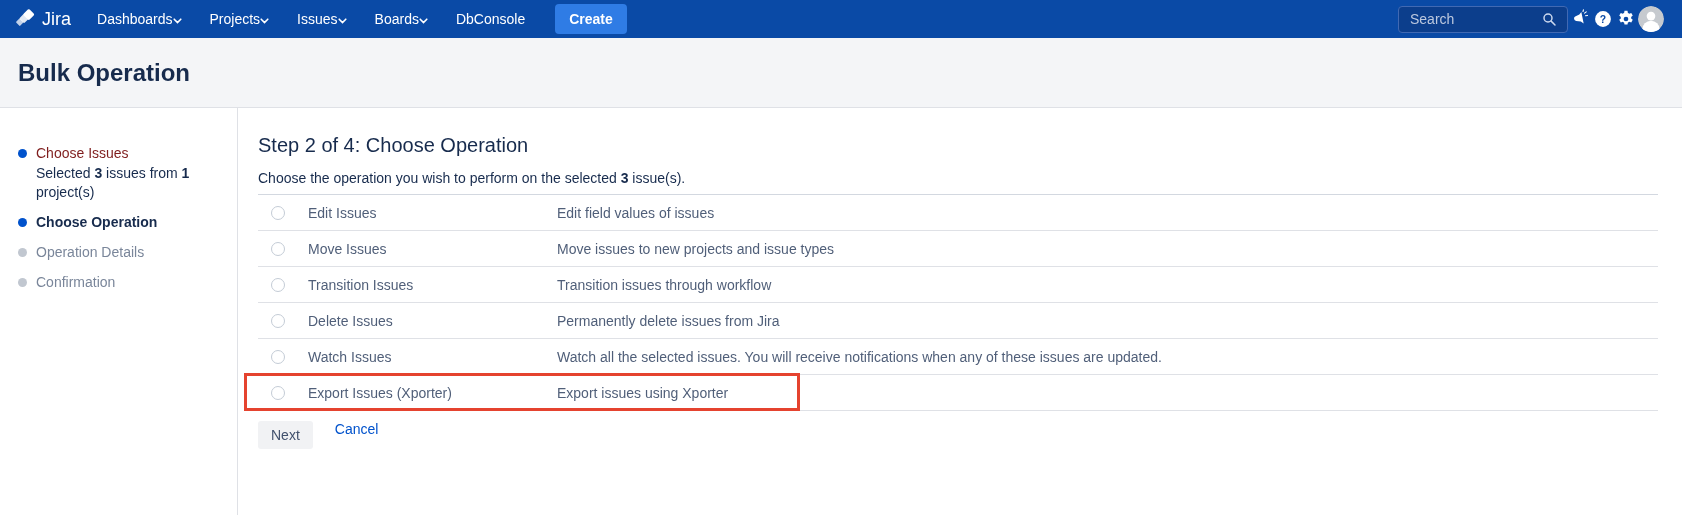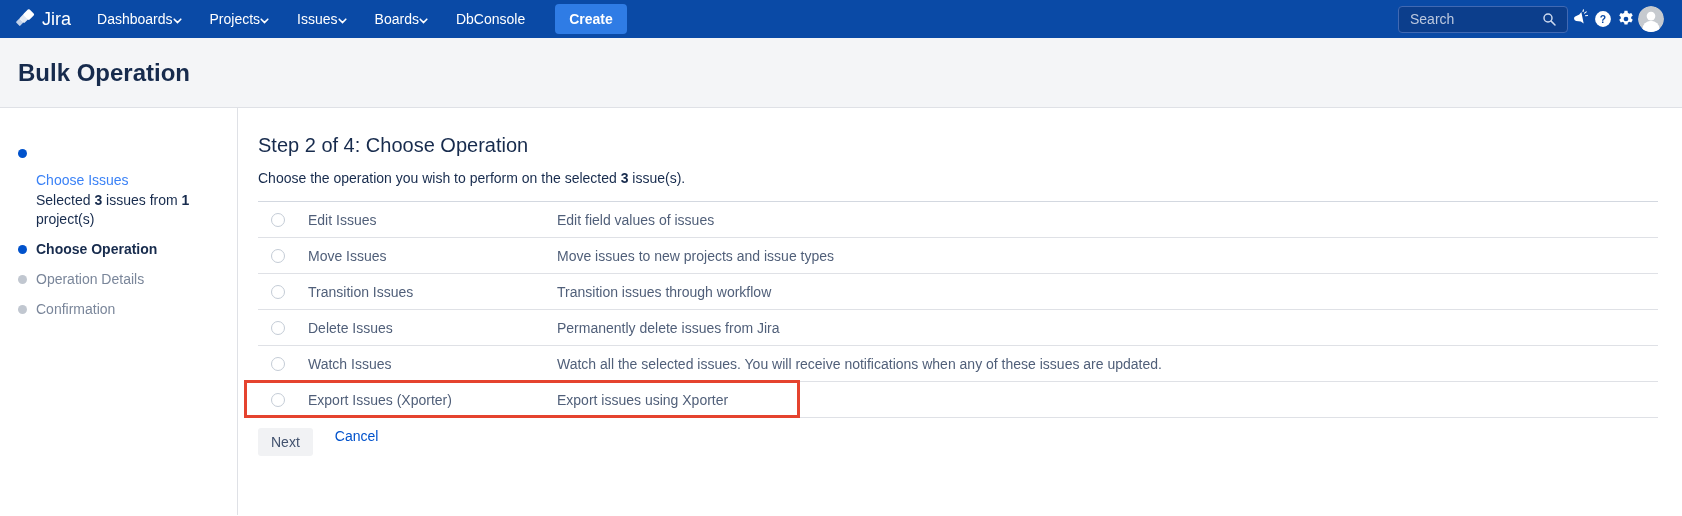--- a/index.html
+++ b/index.html
@@ -47,32 +47,32 @@
 
   
   .content { display:flex; height:407px; }
 
   .sidebar { width:238px; flex-shrink:0; border-right:1px solid #dfe1e6; padding:36px 26px 0 18px; }
   .step { margin-bottom:11px; font-size:14px; line-height:19px; }
   .step-head { display:flex; align-items:flex-start; gap:9px; }
   .bullet { width:9px; height:9px; border-radius:50%; margin-top:5px; flex-shrink:0; }
   .bullet-blue { background:#0052cc; }
   .bullet-grey { background:#c1c7d0; }
-  .step-link { color:#3b82f6; cursor:pointer;margin-top:27px; }
+  .step-link { color:#7f1d1d; cursor:pointer; }
   .step-current { color:#172b4d; font-weight:700; }
   .step-muted { color:#7a869a; }
   .step-note { margin:1px 0 0 18px; color:#172b4d; }
   .step-note b { font-weight:700; }
 
   .main { flex:1; padding:26px 24px 0 20px; position:relative; }
   .main-heading { margin:0; font-size:20px; font-weight:400; color:#172b4d; }
   .subtitle { margin-top:13px; font-size:14px; color:#172b4d; }
   .subtitle b { font-weight:700; }
 
-  .ops-table { margin-top:15px; border-top:1px solid #d3d8e0; }
+  .ops-table { margin-top:8px; border-top:1px solid #d3d8e0; }
   .op-row {
     display:flex; align-items:center; height:36px; border-bottom:1px solid #dfe1e6;
     font-size:14px; color:#505f79; position:relative;
   }
   .op-radio-cell { width:50px; padding-left:13px; display:flex; align-items:center; }
   .op-radio {
     appearance:none; -webkit-appearance:none; width:14px; height:14px; margin:0;
     border:1px solid #c4ccd6; border-radius:50%; background:#fff; cursor:pointer;
   }
   .op-label { width:249px; }

